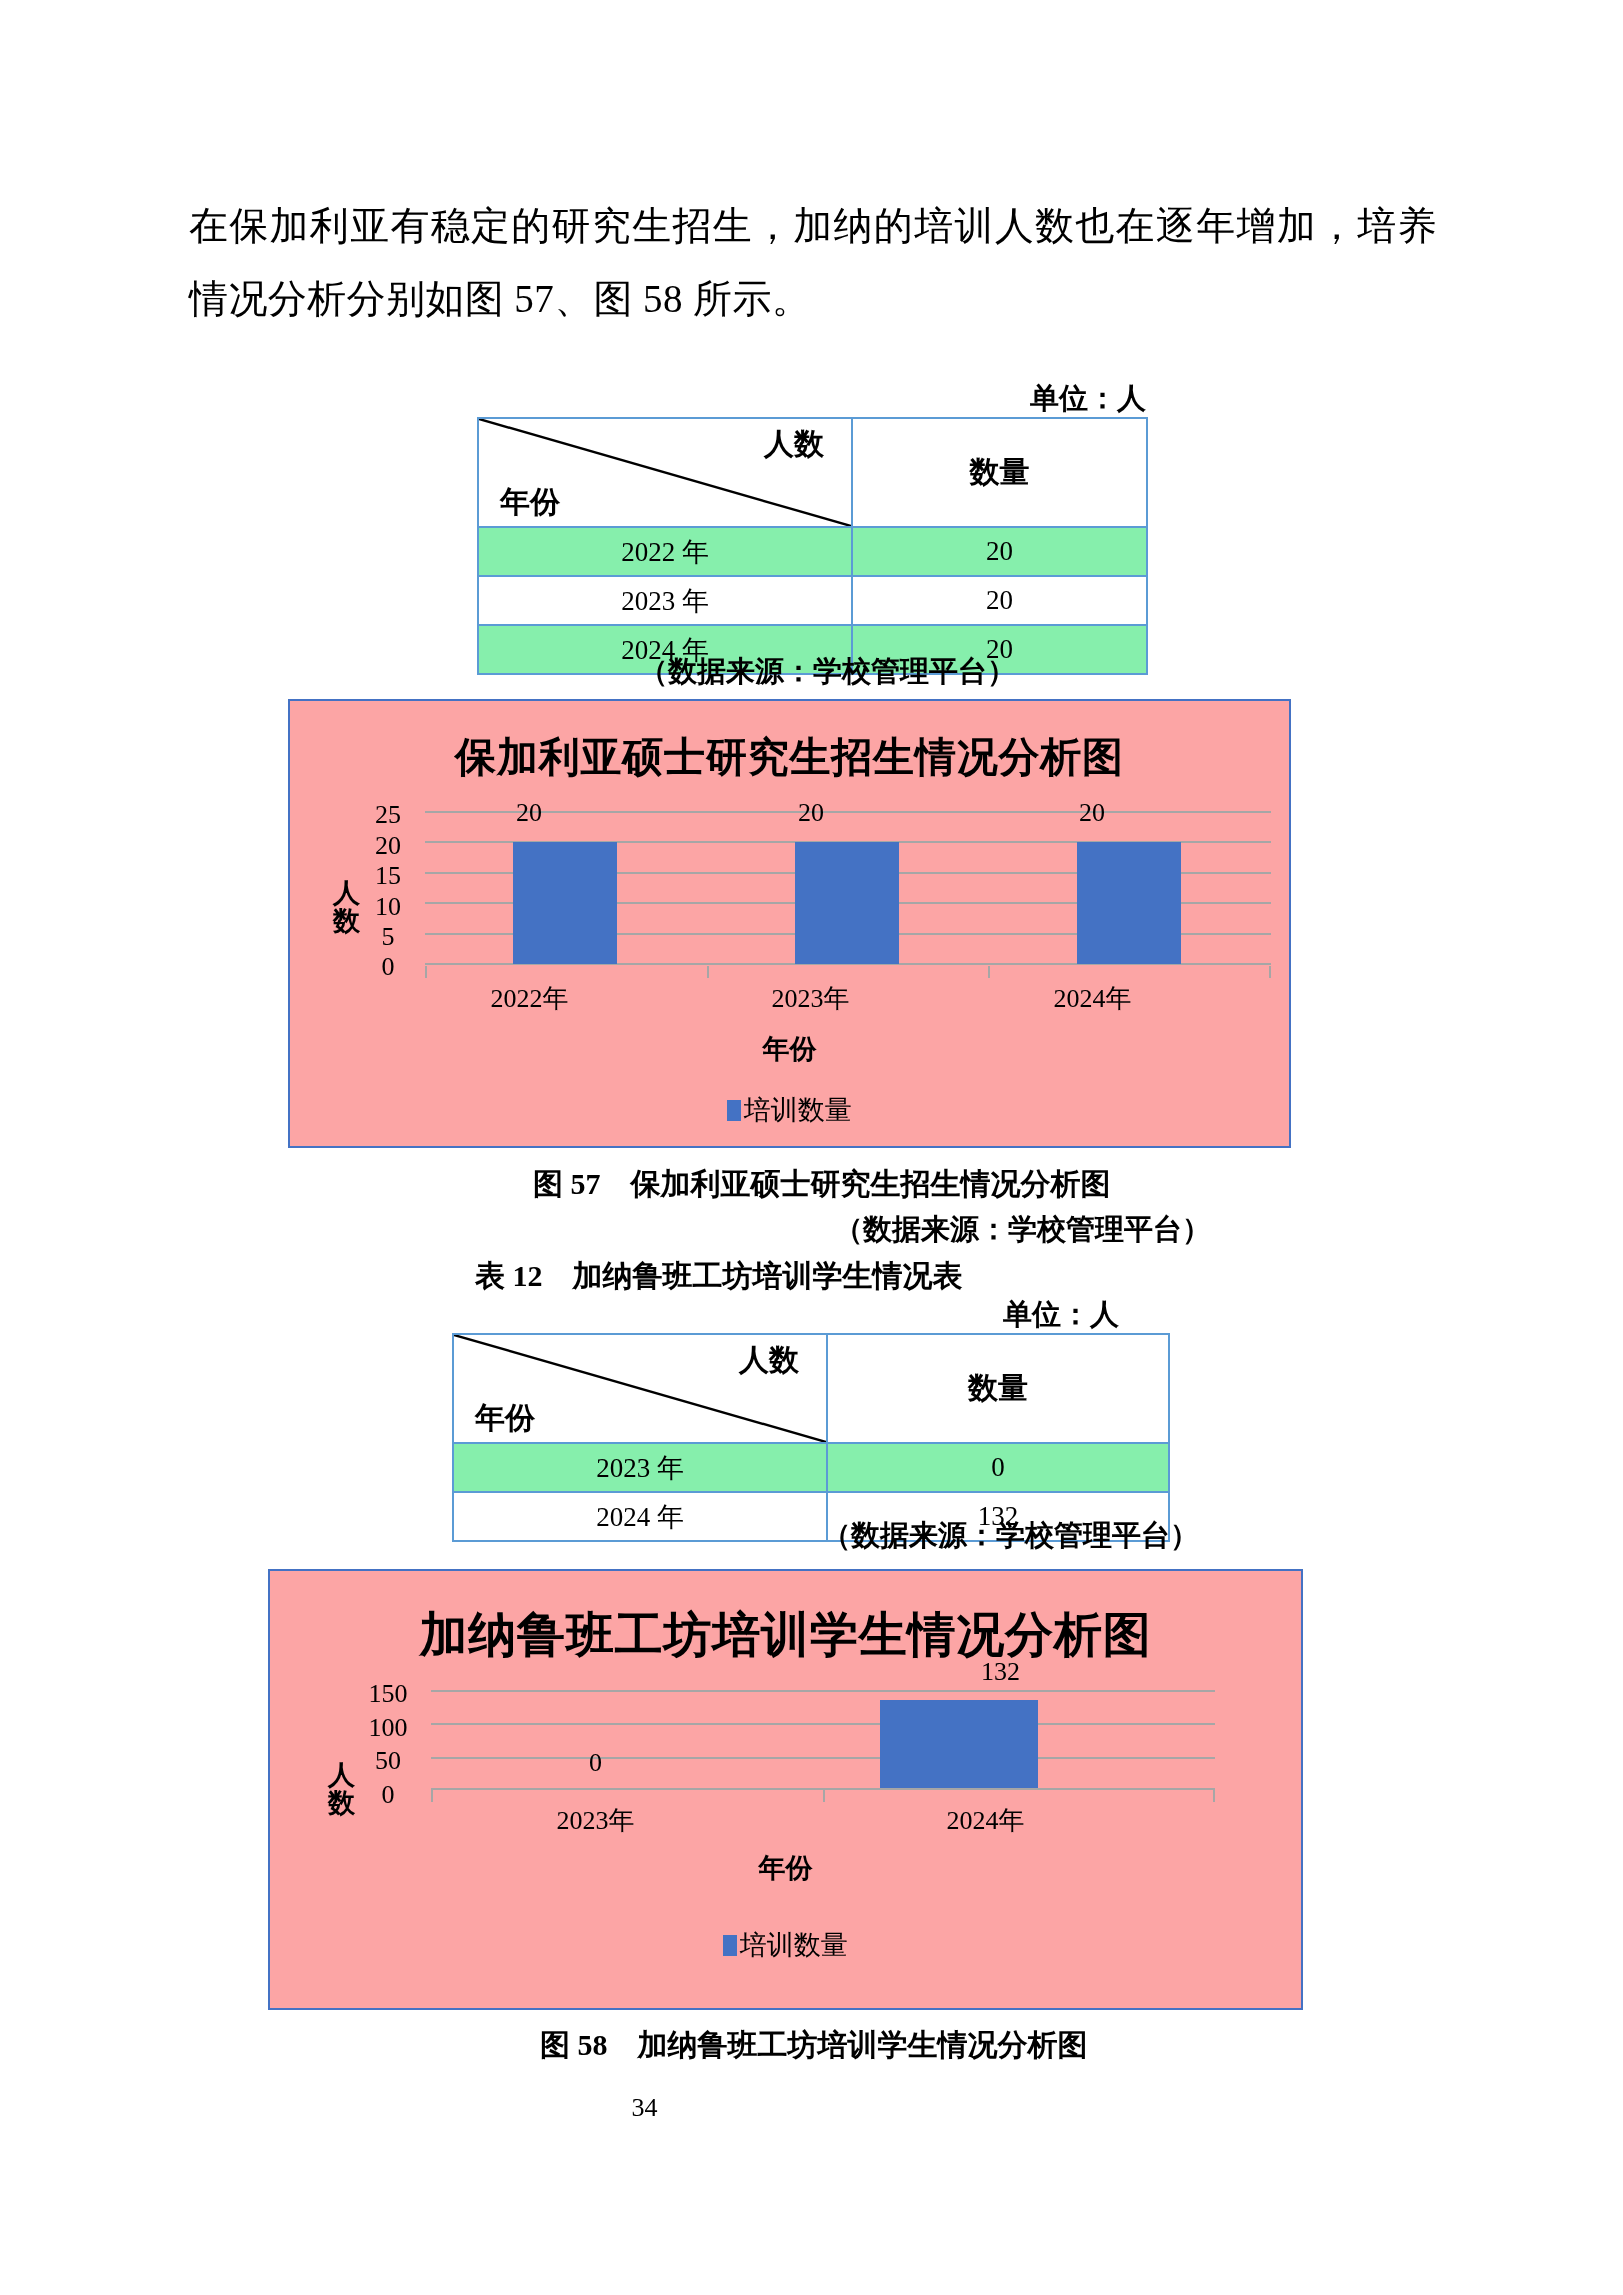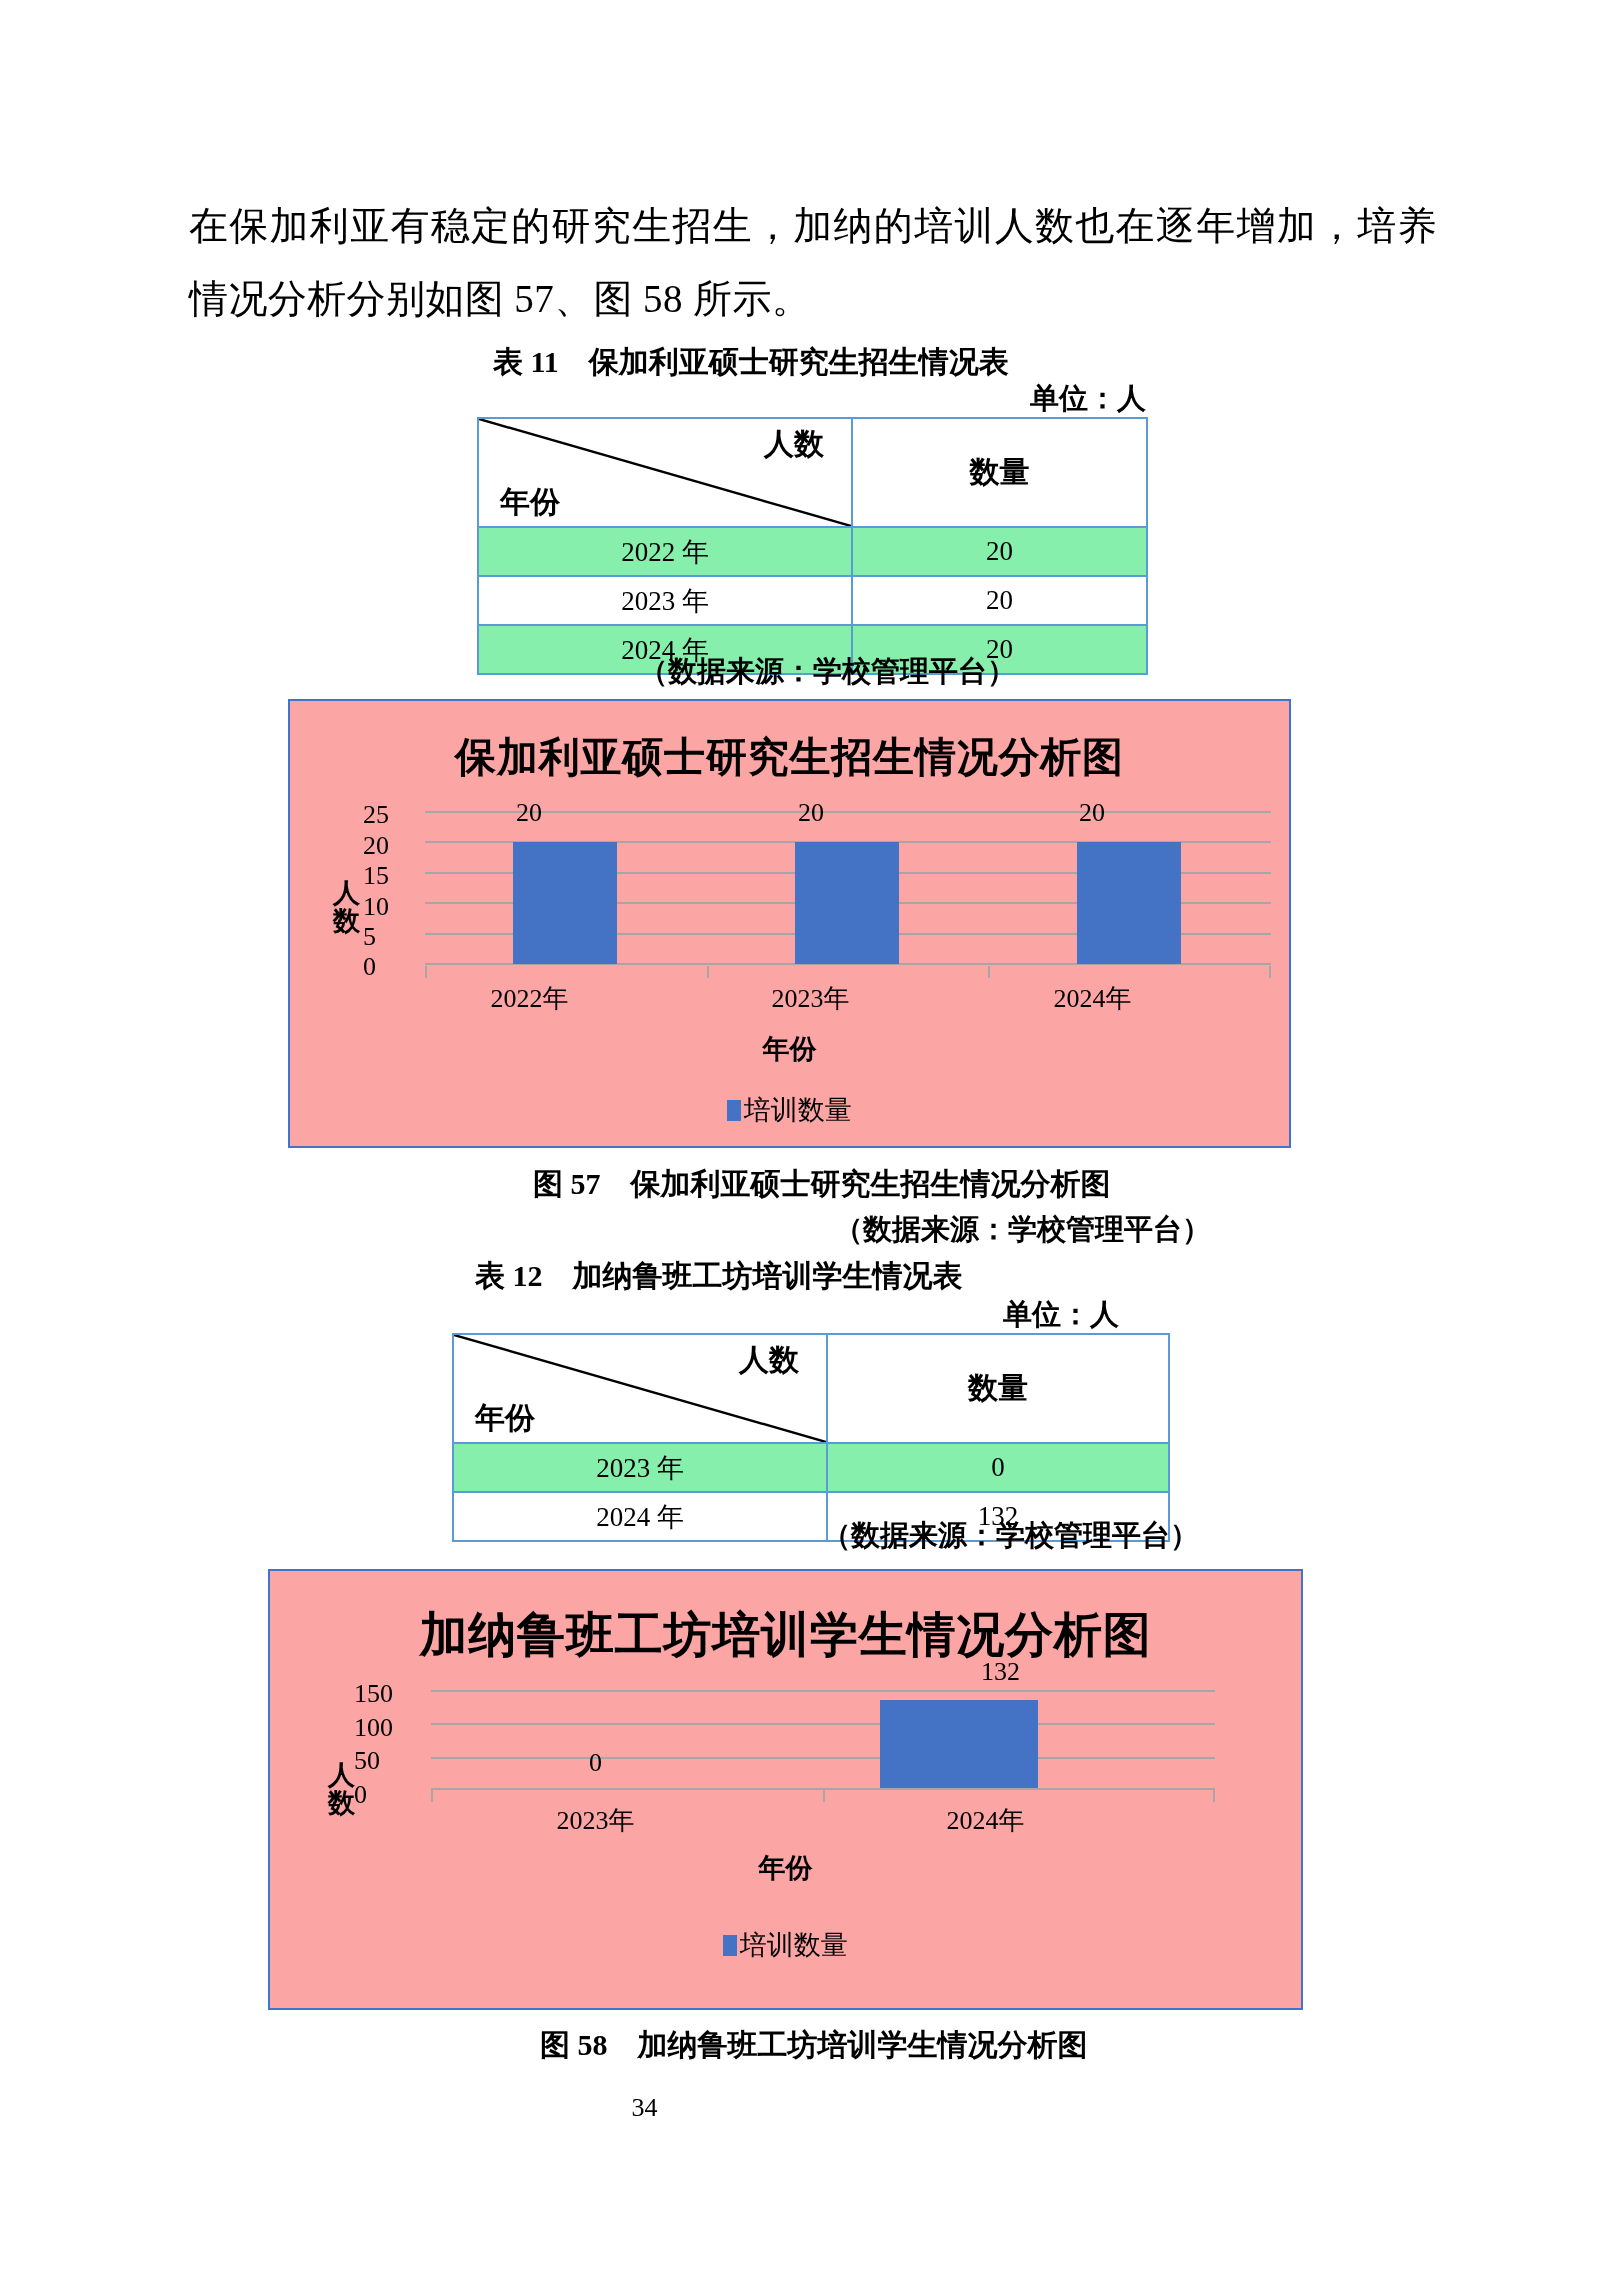--- a/index.html
+++ b/index.html
@@ -128,21 +128,21 @@
     position: absolute;
   }
   .gridline {
     position: absolute;
     left: 0;
     height: 2.3px;
     background: #A6A6A6;
   }
   .ytick {
     position: absolute;
-    text-align: left;
+    text-align: center;
     font-size: 26px;
     font-family: "Liberation Serif", serif;
     color: #000000;
     line-height: 1;
   }
   .ytitle {
     position: absolute;
     font-size: 27px;
     font-weight: bold;
     font-family: "DejaVu Sans", "Liberation Sans", sans-serif;
@@ -206,21 +206,20 @@
     font-family: "Liberation Serif", serif;
   }
 </style>
 </head>
 <body>
 
 <div class="page">
 
   <div class="body-para">在保加利亚有稳定的研究生招生，加纳的培训人数也在逐年增加，培养情况分析分别如图 57、图 58 所示。</div>
 
-  <div class="caption" style="left:493px; top:342px;">表 11　保加利亚硕士研究生招生情况表</div>
 
   <div class="unit-note" style="left:1030px; top:379px;">单位：人</div>
 
   <table class="dtable" style="left:477px; top:417px; width:670px;">
     <colgroup>
         <col style="width:374px">
         <col style="width:295px">
       </colgroup>
     <tbody>
       <tr>

